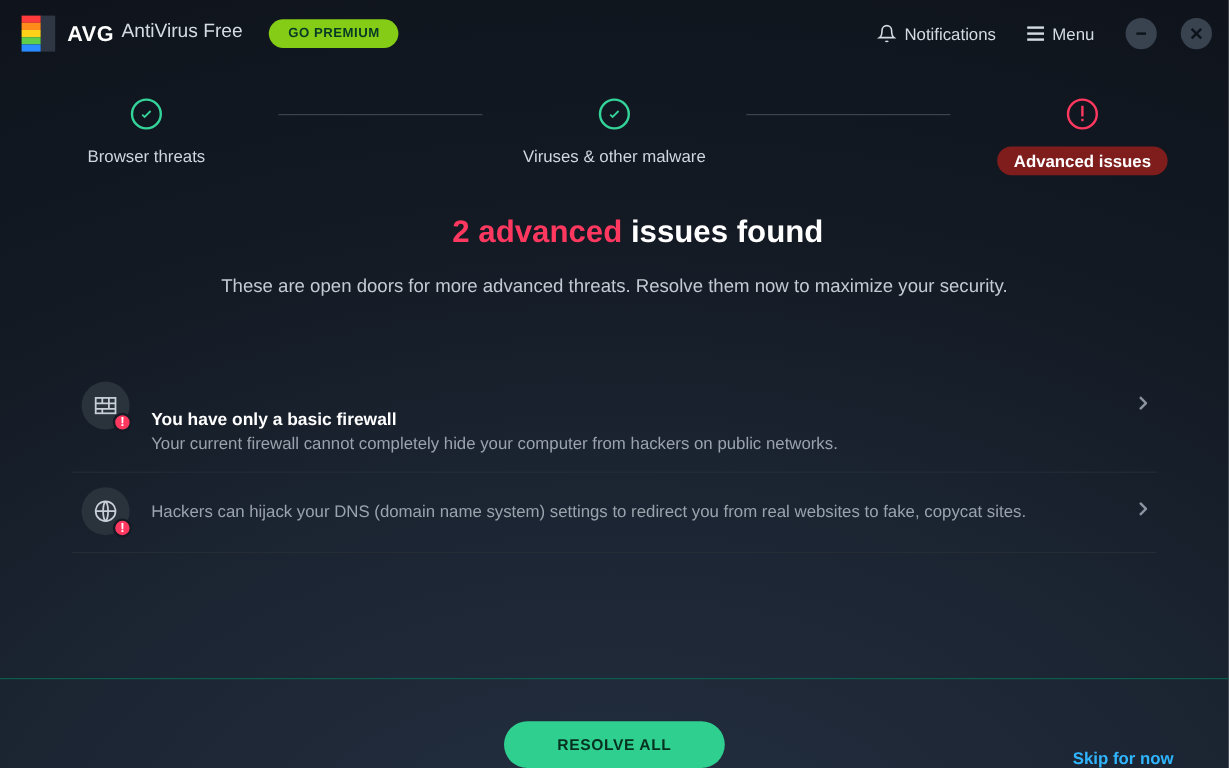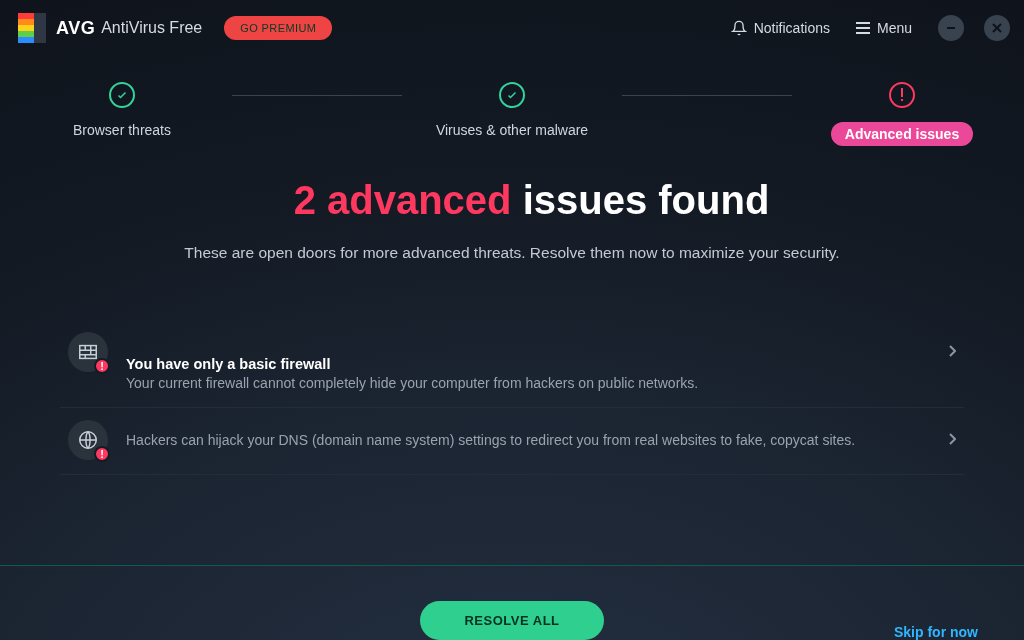--- a/index.html
+++ b/index.html
@@ -21,29 +21,29 @@
   .logo-block { display: flex; align-items: center; gap: 10px; }
   .logo-slab { width: 28px; height: 30px; display:flex; }
   .logo-slab .stripes { display:flex; flex-direction:column; width:16px; }
   .logo-slab .stripes div { flex:1; }
   .logo-slab .stripes div:nth-child(1){background:#ff3b3b;}
   .logo-slab .stripes div:nth-child(2){background:#ff8c1a;}
   .logo-slab .stripes div:nth-child(3){background:#ffd21a;}
   .logo-slab .stripes div:nth-child(4){background:#5fcf4a;}
   .logo-slab .stripes div:nth-child(5){background:#2b8cff;}
   .logo-slab .half { width:12px; background:#2f3744; }
-  .brand { display:flex; align-items:center; gap:6px; }
+  .brand { display:flex; align-items:flex-start; gap:6px; }
   .brand-avg { font-weight:800; font-size:18px; letter-spacing:0.5px; color:#fff; }
   .brand-sub { font-weight:300; font-size:16px; color:#d5dbe2; }
 
   .go-premium {
     margin-left: 8px;
-    background:#ef4444;
+    background:#84cc16;
     color:#073b26;
-    font-weight:400;
+    font-weight:700;
     font-size:11px;
     letter-spacing:0.4px;
     padding:6px 16px;
     border-radius:14px;
     border:none;
     cursor:pointer;
   }
 
   .titlebar-spacer { flex:1; }
   .tb-btn { display:flex; align-items:center; gap:7px; color:#d5dbe2; font-size:14px; cursor:pointer; padding:4px 6px; }
@@ -67,26 +67,26 @@
     display:flex;align-items:center;justify-content:center;
     border:2px solid #34d399;
     background:transparent;
   }
   .step-circle.warn { border-color:#ff3860; }
   .step-line {
     height:1px;width:170px;background:#3a434f;margin-top:13px;
   }
   .step-label { margin-top:14px; font-size:14px; color:#cfd6de; }
   .step-label.pill {
-    background:#ec4899;border-radius:14px;padding:4px 14px;color:#fff;font-weight:600;
+    background:#7f1d1d;border-radius:14px;padding:4px 14px;color:#fff;font-weight:600;
   }
 
   
   .headline { text-align:center; margin-top:32px; }
-  .headline h1 { font-size:40px; font-weight:700; color:#fff;margin-left:39px; }
+  .headline h1 { font-size:26px; font-weight:700; color:#fff;margin-left:39px; }
   .headline h1 .accent { color:#ff3860; }
   .headline p { margin-top:21px; font-size:15.5px; color:#c3cad3; }
 
   
   .issues { margin:38px 60px 0 60px; }
   .issue-row {
     display:flex;align-items:center;gap:18px;
     padding:12px 8px 14px 8px;
     border-bottom:1px solid #242c36;
     cursor:pointer;

